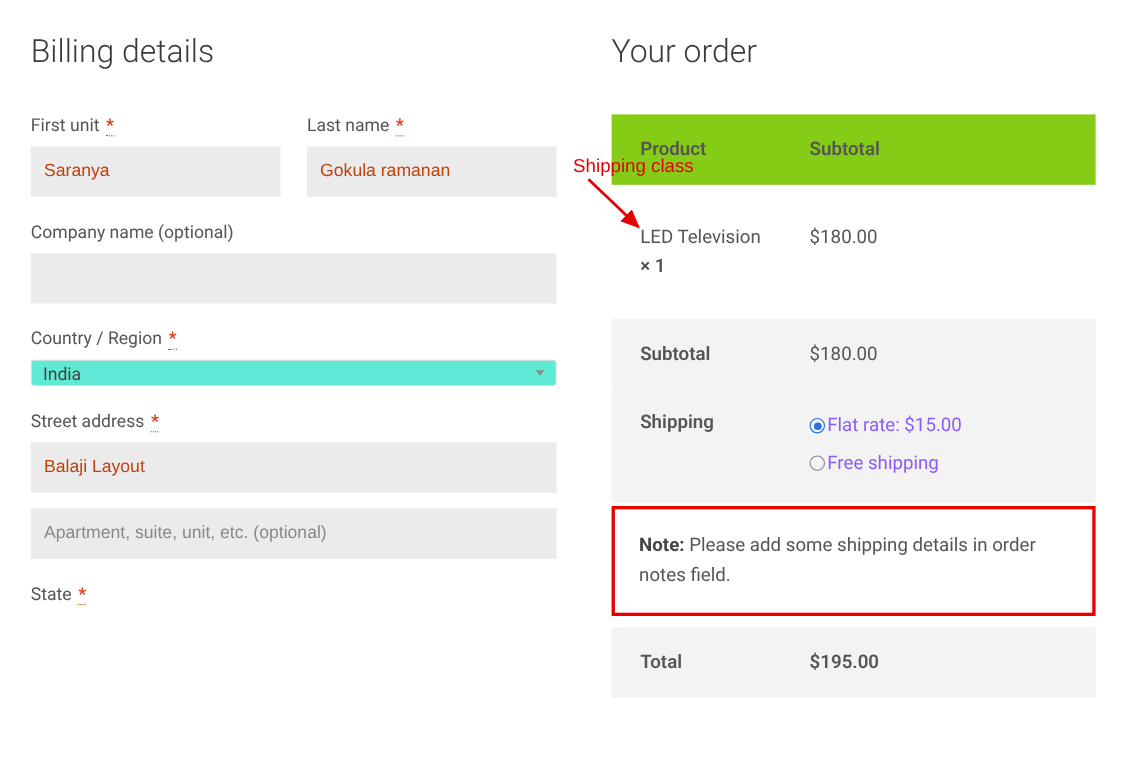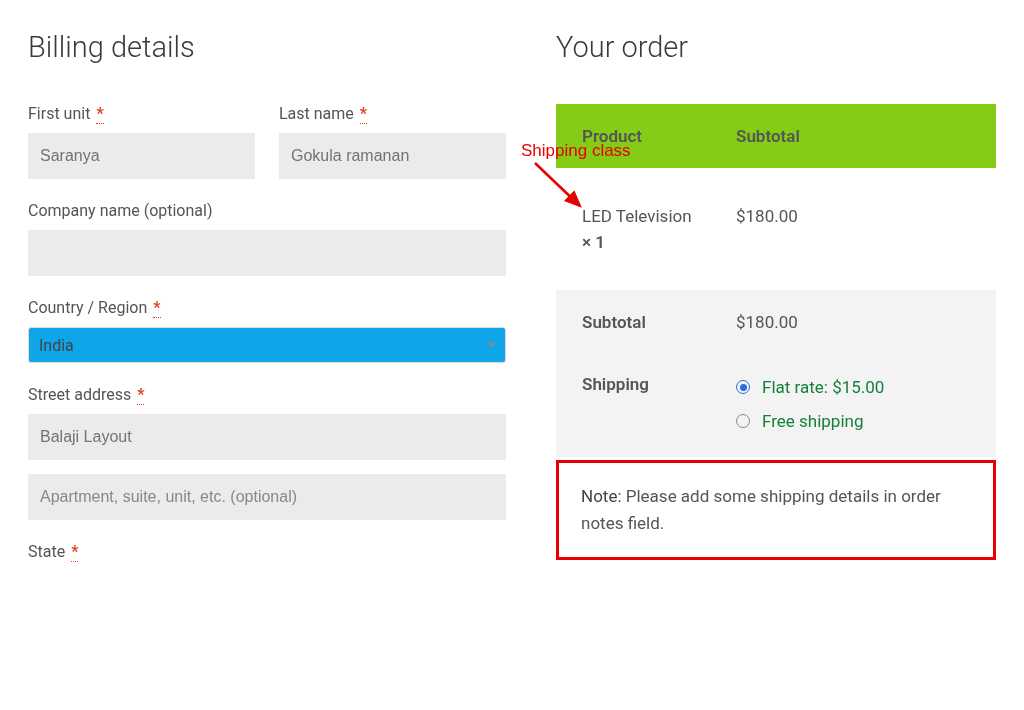--- a/index.html
+++ b/index.html
@@ -42,27 +42,27 @@
     font-weight: 700;
     margin-left: 2px;
   }
   .input {
     width: 100%;
     height: 46px;
     background: #ebebeb;
     border: none;
     padding: 0 12px;
     font-size: 16px;
-    color: #737373;
+    color: #c2410c;
   }
   .input::placeholder { color: #888; }
   .select {
     width: 100%;
-    height: 36px;
-    background: #0ea5e9;
+    height: 24px;
+    background: #5eead4;
     border: 1px solid #ddd;
     border-radius: 3px;
     padding: 0 30px 0 10px;
     font-size: 16px;
     color: #444;
     position: relative;
     display: flex;
     align-items: center;
   }
   .select-caret {
@@ -81,38 +81,38 @@
   .ot-cell-l { flex: 0 0 180px; padding: 22px 0 22px 26px; }
   .ot-cell-r { flex: 1; padding: 22px 12px 22px 0; }
   .ot-head { background: #84cc16; font-weight: 600; font-size: 17px; color: #555; }
   .ot-body .ot-cell-l, .ot-body .ot-cell-r { padding-top: 38px; padding-bottom: 38px; }
   .ot-body { font-size: 17px; color: #555; }
   .qty { color: #555; font-weight: 600; margin-top: 6px; }
   .ot-sub { background: #f3f3f3; }
   .ot-sub .ot-cell-l { font-weight: 600; color: #555; font-size: 17px; }
   .ot-sub .ot-cell-r { font-size: 17px; color: #555; }
   .ship-options { display: flex; flex-direction: column; gap: 14px; margin-top: 3px; }
-  .ship-opt { display: flex; align-items: flex-start; gap: 12px; font-size: 17px; color: #15803d; }
+  .ship-opt { display: flex; align-items: flex-start; gap: 2px; font-size: 17px; color: #8b5cf6; }
   .radio {
     flex: 0 0 14px; width: 14px; height: 14px;
     border: 1.5px solid #2a6fdb; border-radius: 50%;
     position: relative; top: 3px;
     display: inline-flex; align-items: center; justify-content: center;
   }
   .radio.unsel { border-color: #888; }
   .radio .dot { width: 7px; height: 7px; background: #2a6fdb; border-radius: 50%; }
   .note-box {
     border: 3px solid #e60000;
     padding: 20px 22px;
     font-size: 17px;
     color: #555;
     line-height: 1.6;
     margin-top: 3px;
   }
-  .note-box b { font-weight: 400; color: #444; }
+  .note-box b { font-weight: 700; color: #444; }
   .ot-total { background: #f3f3f3; margin-top: 10px; }
   .ot-total .ot-cell-l, .ot-total .ot-cell-r { font-weight: 600; font-size: 17px; color: #555; padding-top: 22px; padding-bottom: 22px; }
   
   .annot-label {
     position: absolute;
     color: #e60000;
     font-size: 17px;
     left: 521px;
     top: 141px;
     font-family: Arial, sans-serif;
@@ -221,20 +221,24 @@
               <span>Free shipping</span>
             </label>
           </div>
         </div>
       </div>
 
       <div class="note-box">
         <b>Note:</b><span> Please add some shipping details in order notes field.</span>
       </div>
 
+      <div class="ot-row ot-total">
+        <div class="ot-cell-l">Total</div>
+        <div class="ot-cell-r">$195.00</div>
+      </div>
     </div>
   </div>
 </div>
 
 <div class="annot-label">Shipping class</div>
 <svg class="annot-arrow" width="70" height="60">
   <defs>
     <marker id="ahead" markerWidth="8" markerHeight="8" refX="6" refY="3" orient="auto">
       <path d="M0,0 L7,3 L0,6 Z" fill="#e60000"></path>
     </marker>

